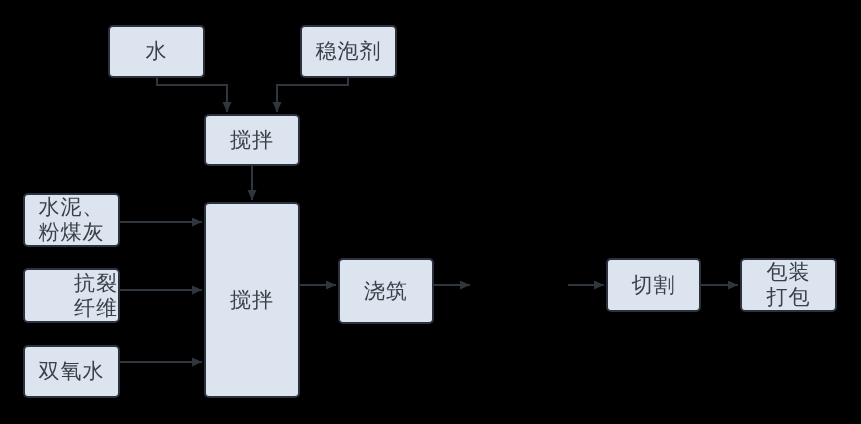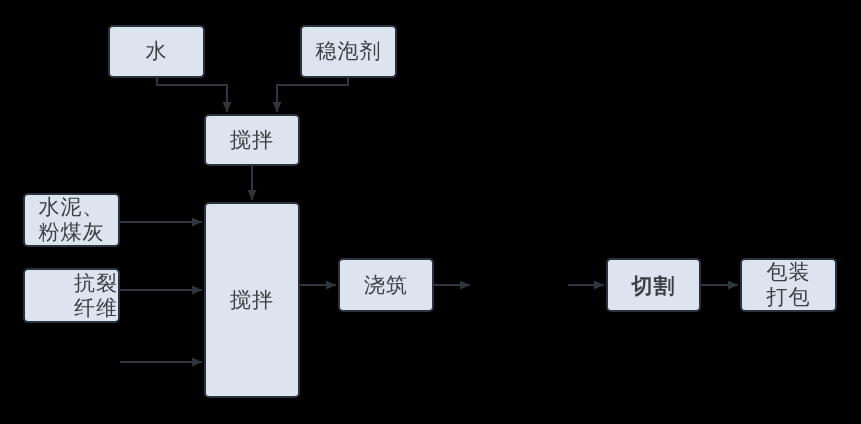--- a/index.html
+++ b/index.html
@@ -51,23 +51,23 @@
     white-space: pre-line;
   }
   
   .n-water      { left: 108px; top: 25px;  width: 97px; height: 53px; }
   .n-stab       { left: 300px; top: 25px;  width: 97px; height: 53px; align-items: center; }
   .n-mix1       { left: 204px; top: 114px; width: 96px; height: 52px; }
   .n-cement     { left: 23px;  top: 193px; width: 97px; height: 54px; }
   .n-fiber      { left: 23px;  top: 268px; width: 97px; height: 55px; justify-content: flex-end; }
   .n-peroxide   { left: 23px;  top: 345px; width: 97px; height: 53px; }
   .n-mix2       { left: 204px; top: 202px; width: 96px; height: 196px; }
-  .n-pour       { left: 338px; top: 258px; width: 96px; height: 54px; }
+  .n-pour       { left: 338px; top: 258px; width: 96px; height: 66px; }
   .n-demold     { left: 472px; top: 258px; width: 96px; height: 54px; }
-  .n-cut        { left: 606px; top: 258px; width: 95px; height: 54px; font-weight: bold; }
+  .n-cut        { left: 606px; top: 258px; width: 95px; height: 54px; }
   .n-pack       { left: 740px; top: 258px; width: 97px; height: 54px; justify-content: center; }
 </style>
 </head>
 <body>
 
 <div class="canvas">
 
   <svg class="edges-layer" width="861" height="424" viewBox="0 0 861 424" xmlns="http://www.w3.org/2000/svg">
     <defs>
       <marker id="ah" markerUnits="userSpaceOnUse" markerWidth="11" markerHeight="10" refX="10" refY="4.5" orient="auto">
@@ -101,20 +101,23 @@
   <div class="node n-cement">
     <span class="node-label">水泥、
 粉煤灰</span>
   </div>
 
   <div class="node n-fiber">
     <span class="node-label">抗裂
 纤维</span>
   </div>
 
+  <div class="node n-peroxide">
+    <span class="node-label">双氧水</span>
+  </div>
 
   <div class="node n-mix2">
     <span class="node-label">搅拌</span>
   </div>
 
   <div class="node n-pour">
     <span class="node-label">浇筑</span>
   </div>
 
 

